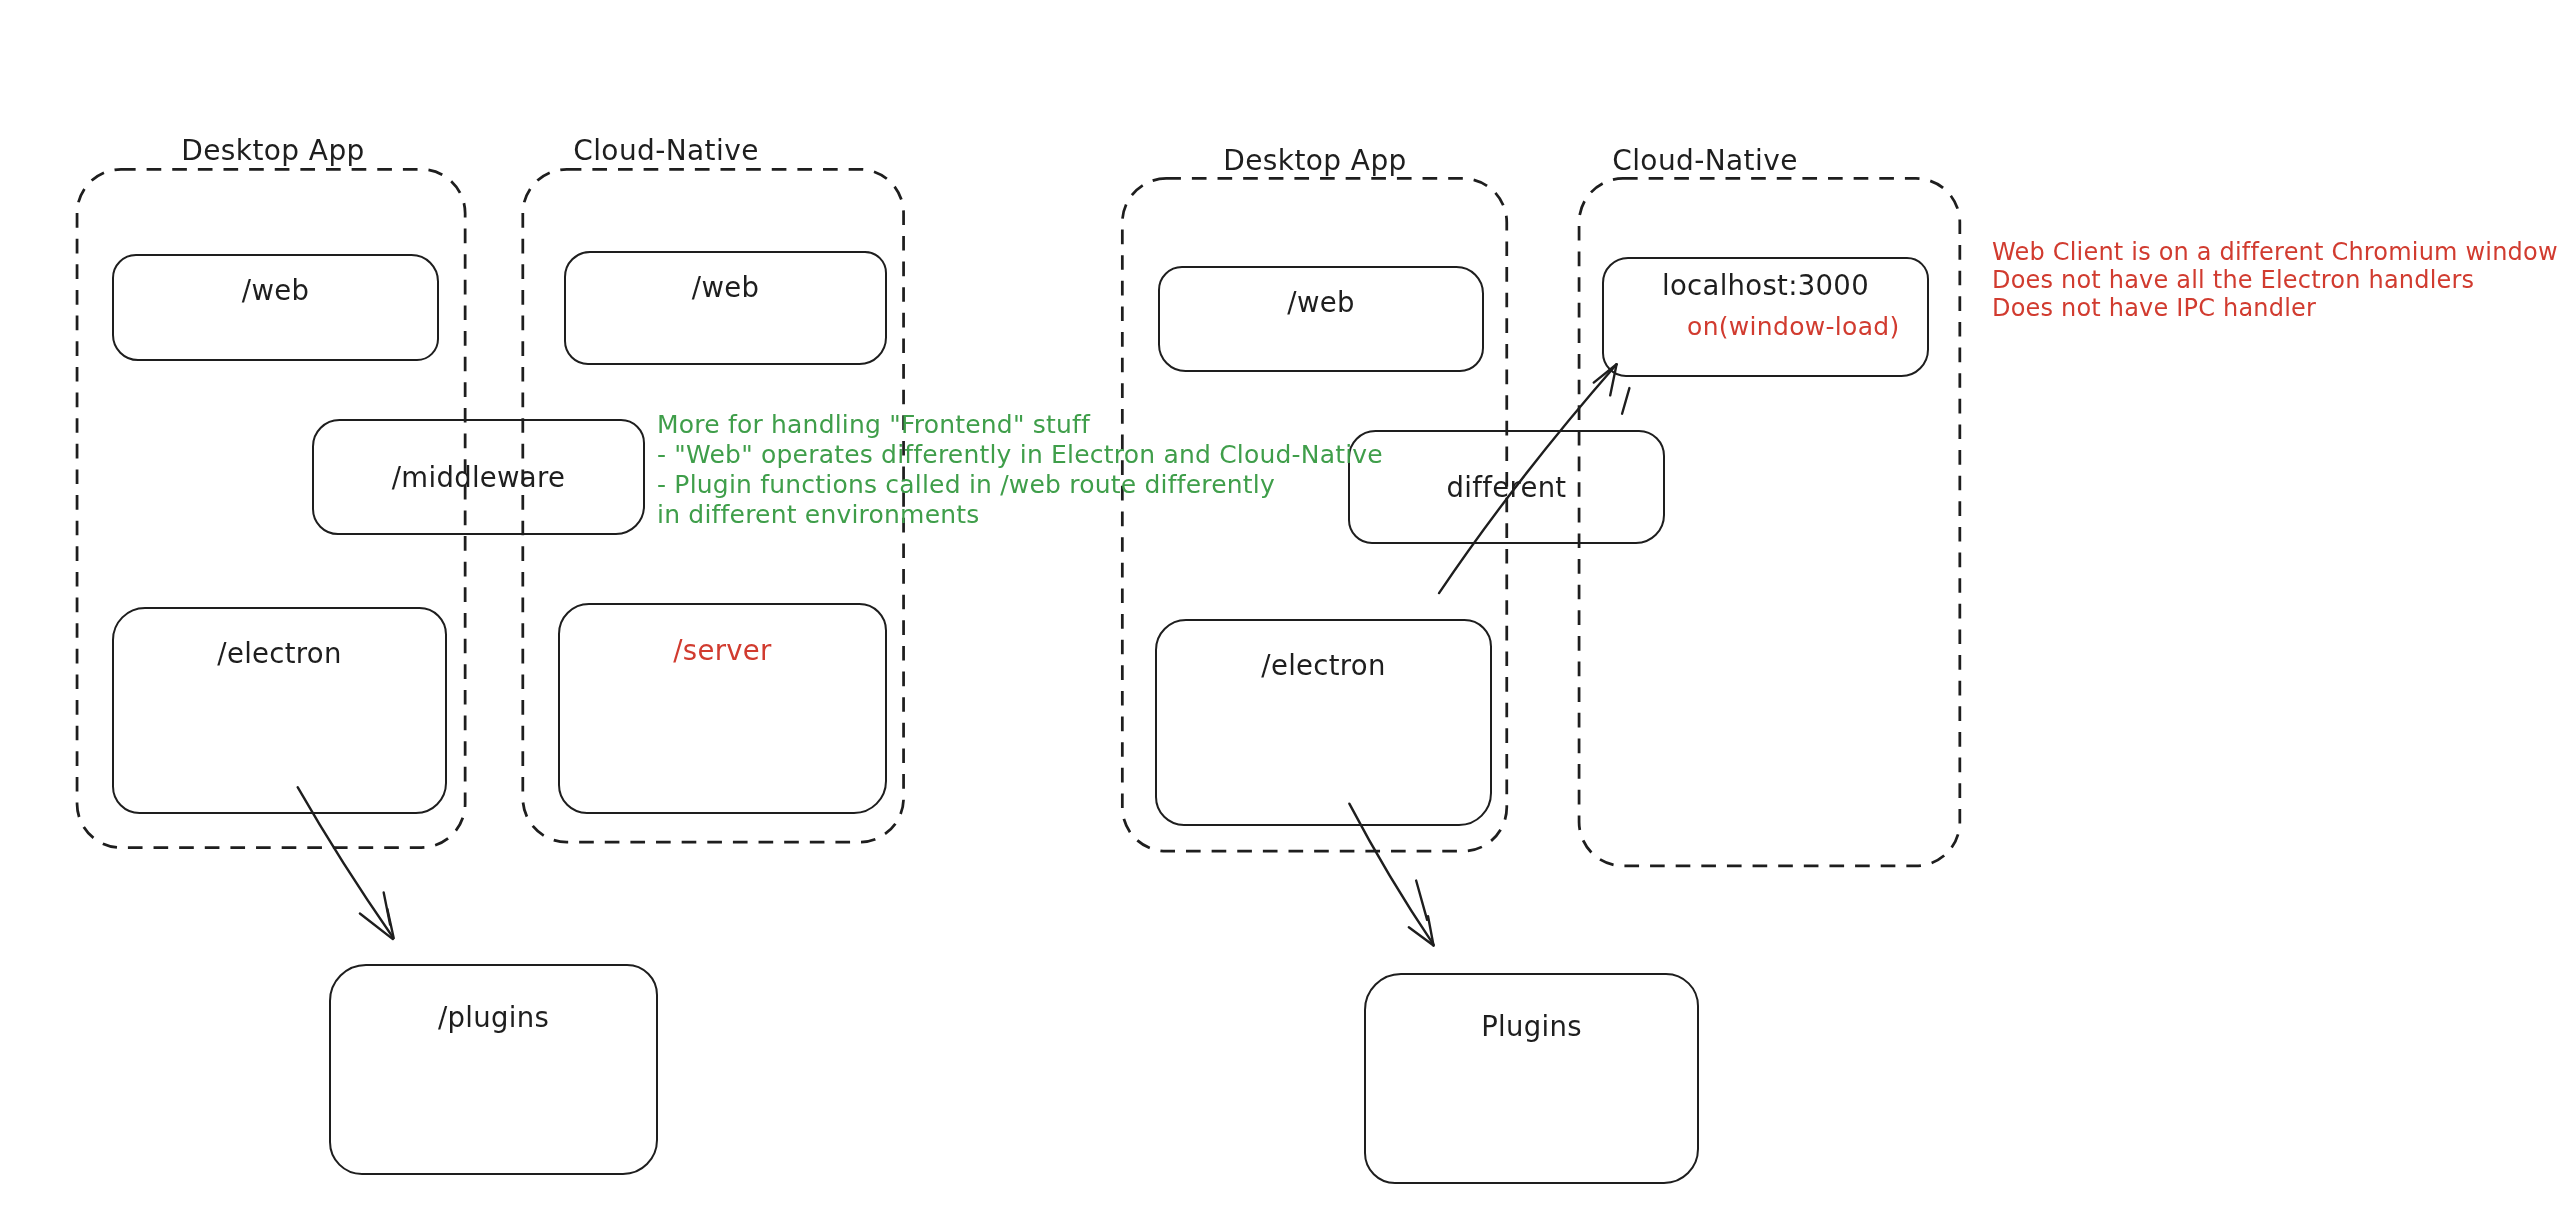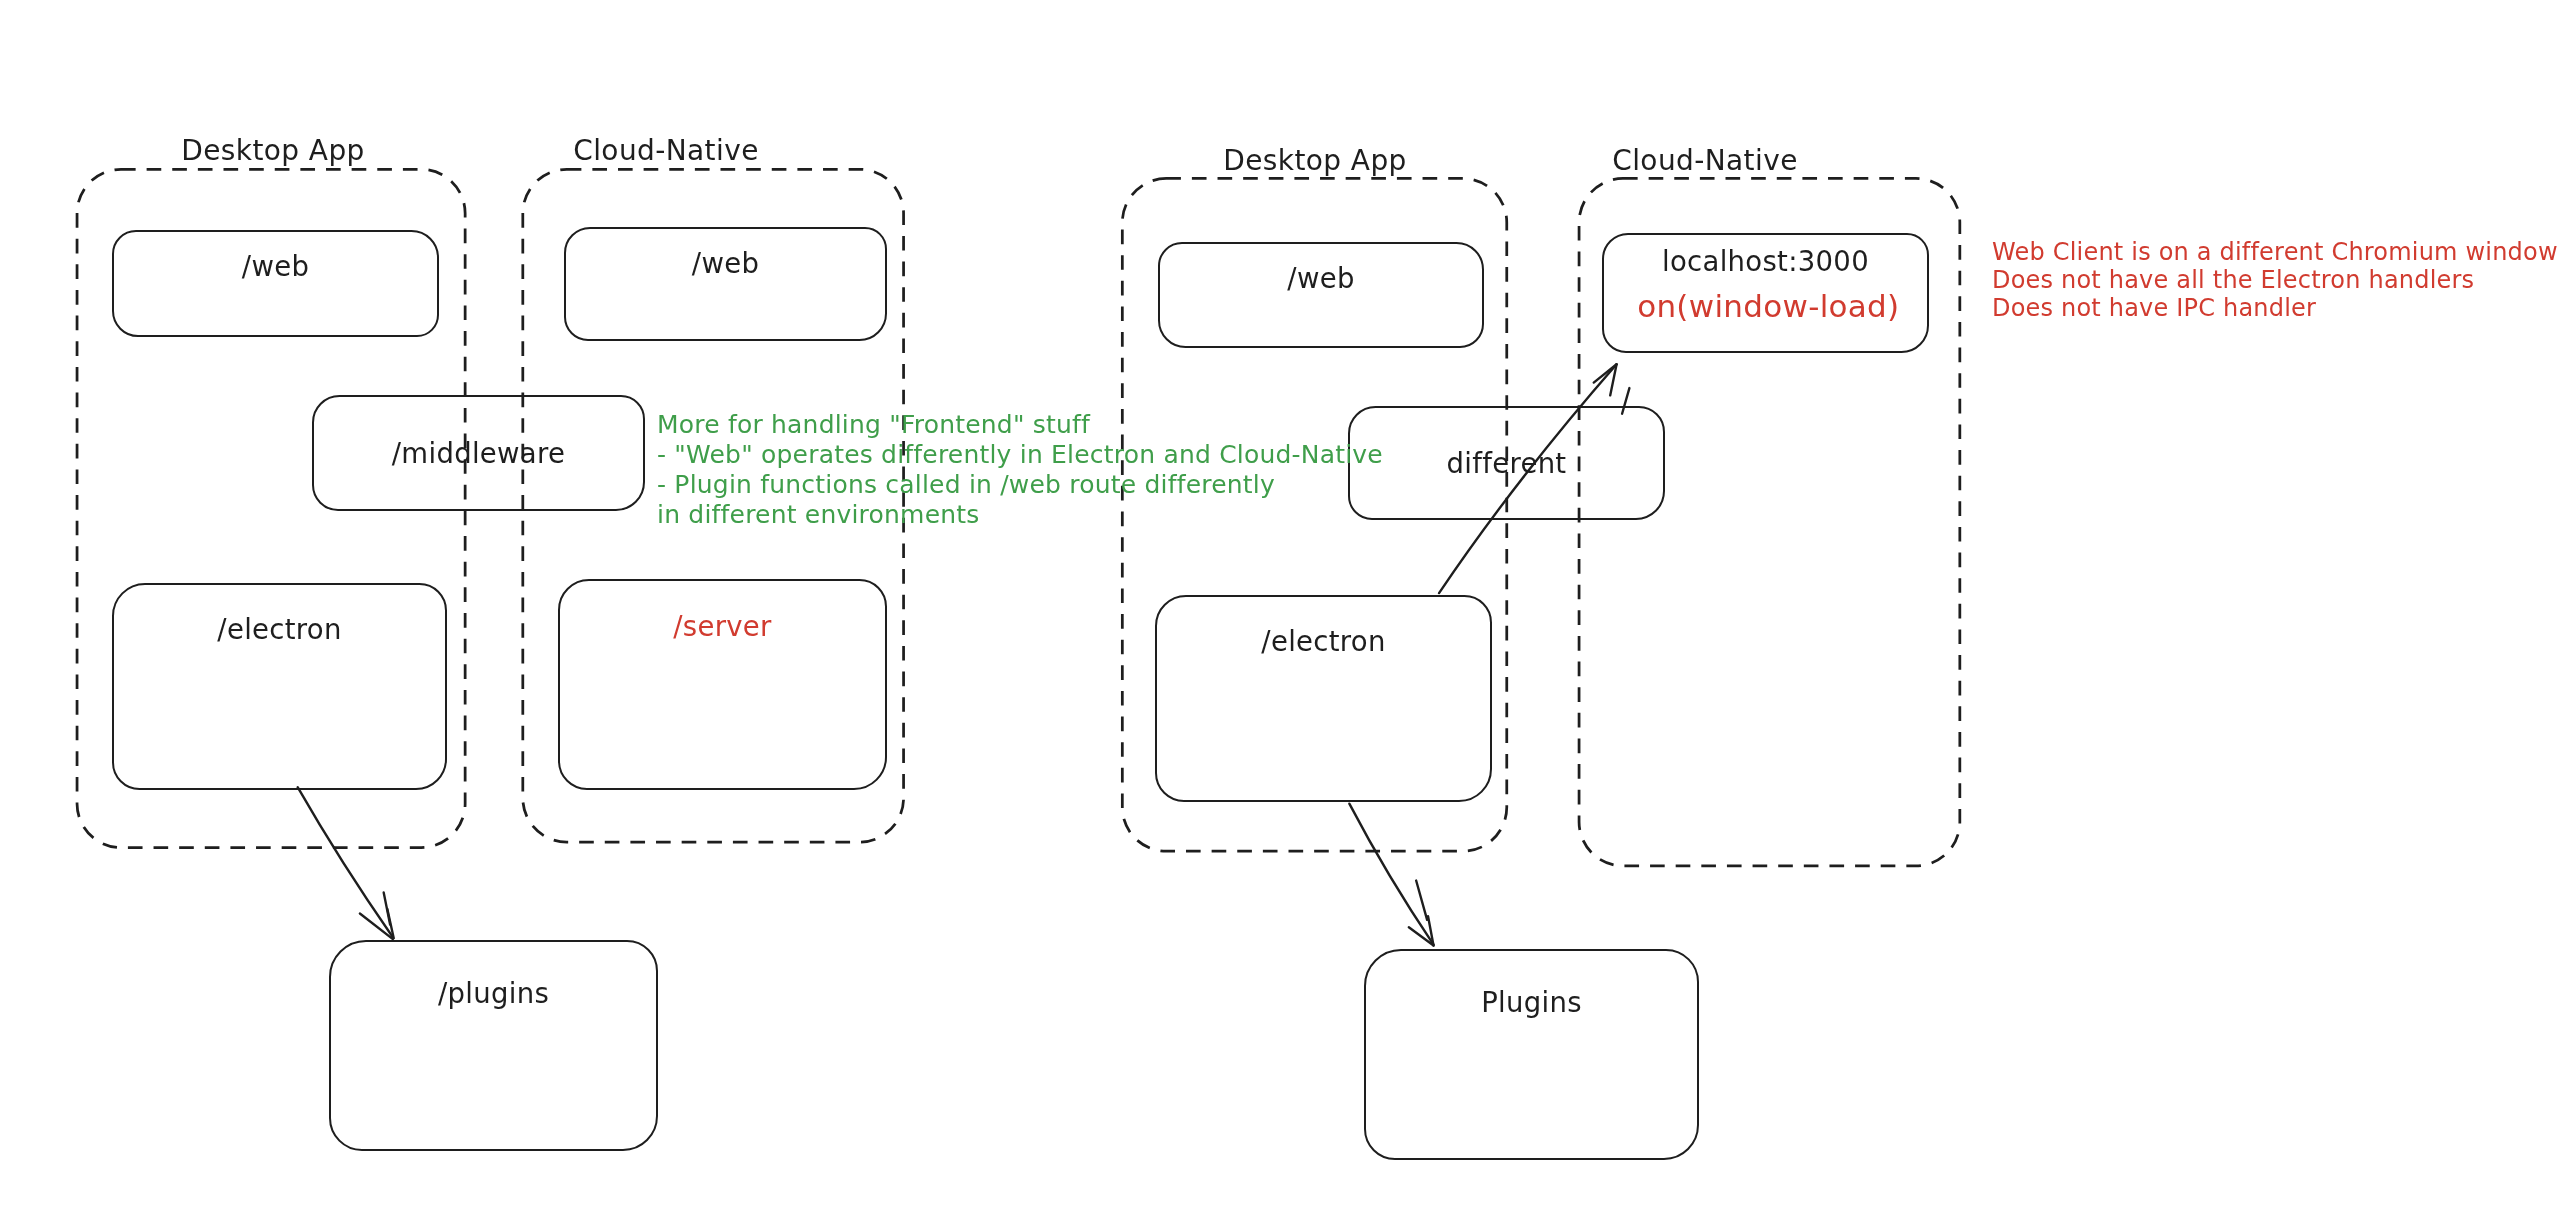--- a/index.html
+++ b/index.html
@@ -22,20 +22,21 @@
   svg.layer *{pointer-events:stroke;}
   .node{
     position:absolute;
     box-sizing:border-box;
     border:2.7px solid var(--ink);
     background:transparent;
     text-align:center;
     font-size:27.5px;
     letter-spacing:0.3px;
     z-index:2;
+    margin-top:24px;
   }
   .node.flex{display:flex;align-items:center;justify-content:center;}
   .sect-label{
     position:absolute;
     transform:translateX(-50%);
     font-size:28px;
     white-space:nowrap;
     z-index:2;
     letter-spacing:0.4px;
   }
@@ -45,21 +46,21 @@
     z-index:2;
     letter-spacing:0.2px;
   }
   .note-green{color:var(--green);font-size:25px;line-height:30px;}
   .note-red{color:var(--red);font-size:24px;line-height:28px;}
   .red-text{color:var(--red);}
   .sub-event{
     text-align:right;
     padding-right:27.5px;
     margin-top:11px;
-    font-size:31px;
+    font-size:25px;
   }
   .arrow{stroke:var(--ink);stroke-width:2.6;fill:none;stroke-linecap:round;}
   .container-rect{stroke:var(--ink);stroke-width:3;fill:none;stroke-dasharray:16 12;}
 </style>
 </head>
 <body>
 
 <div class="canvas">
 
   <svg class="layer" viewBox="0 0 2814 1346">

